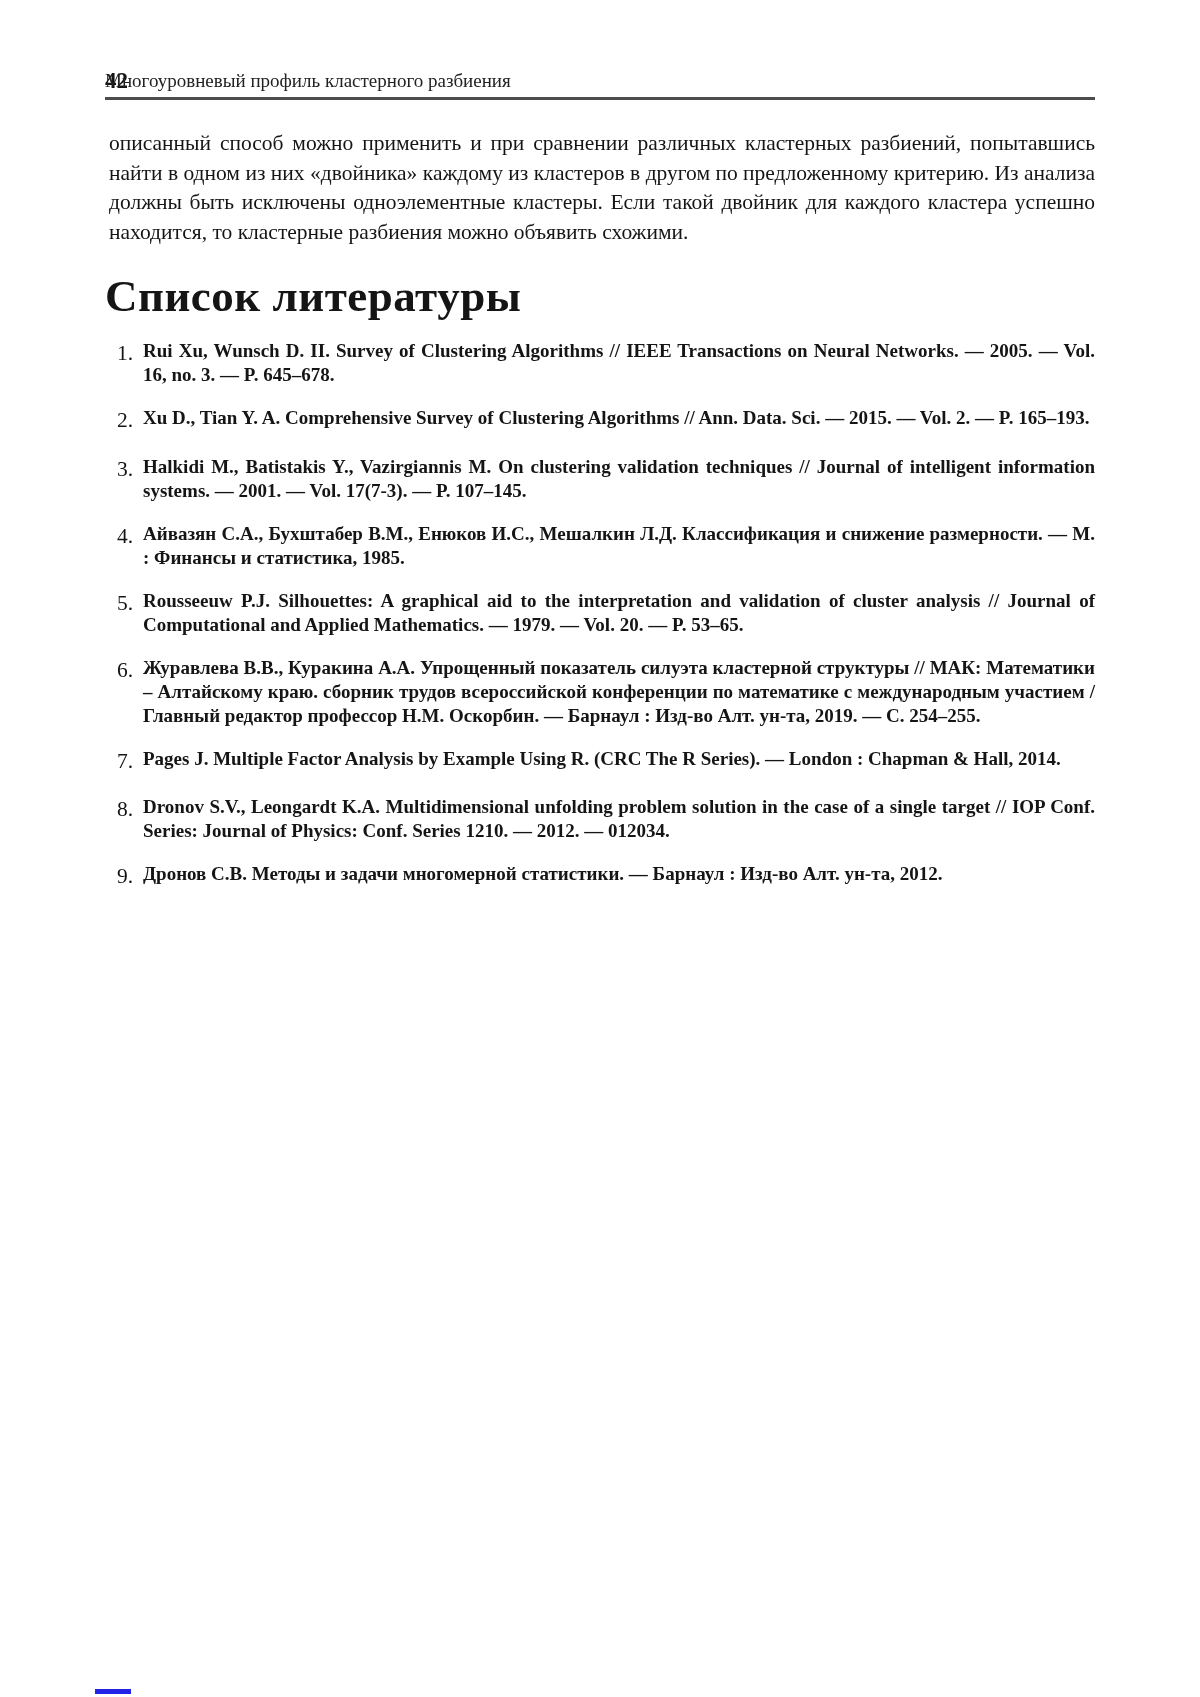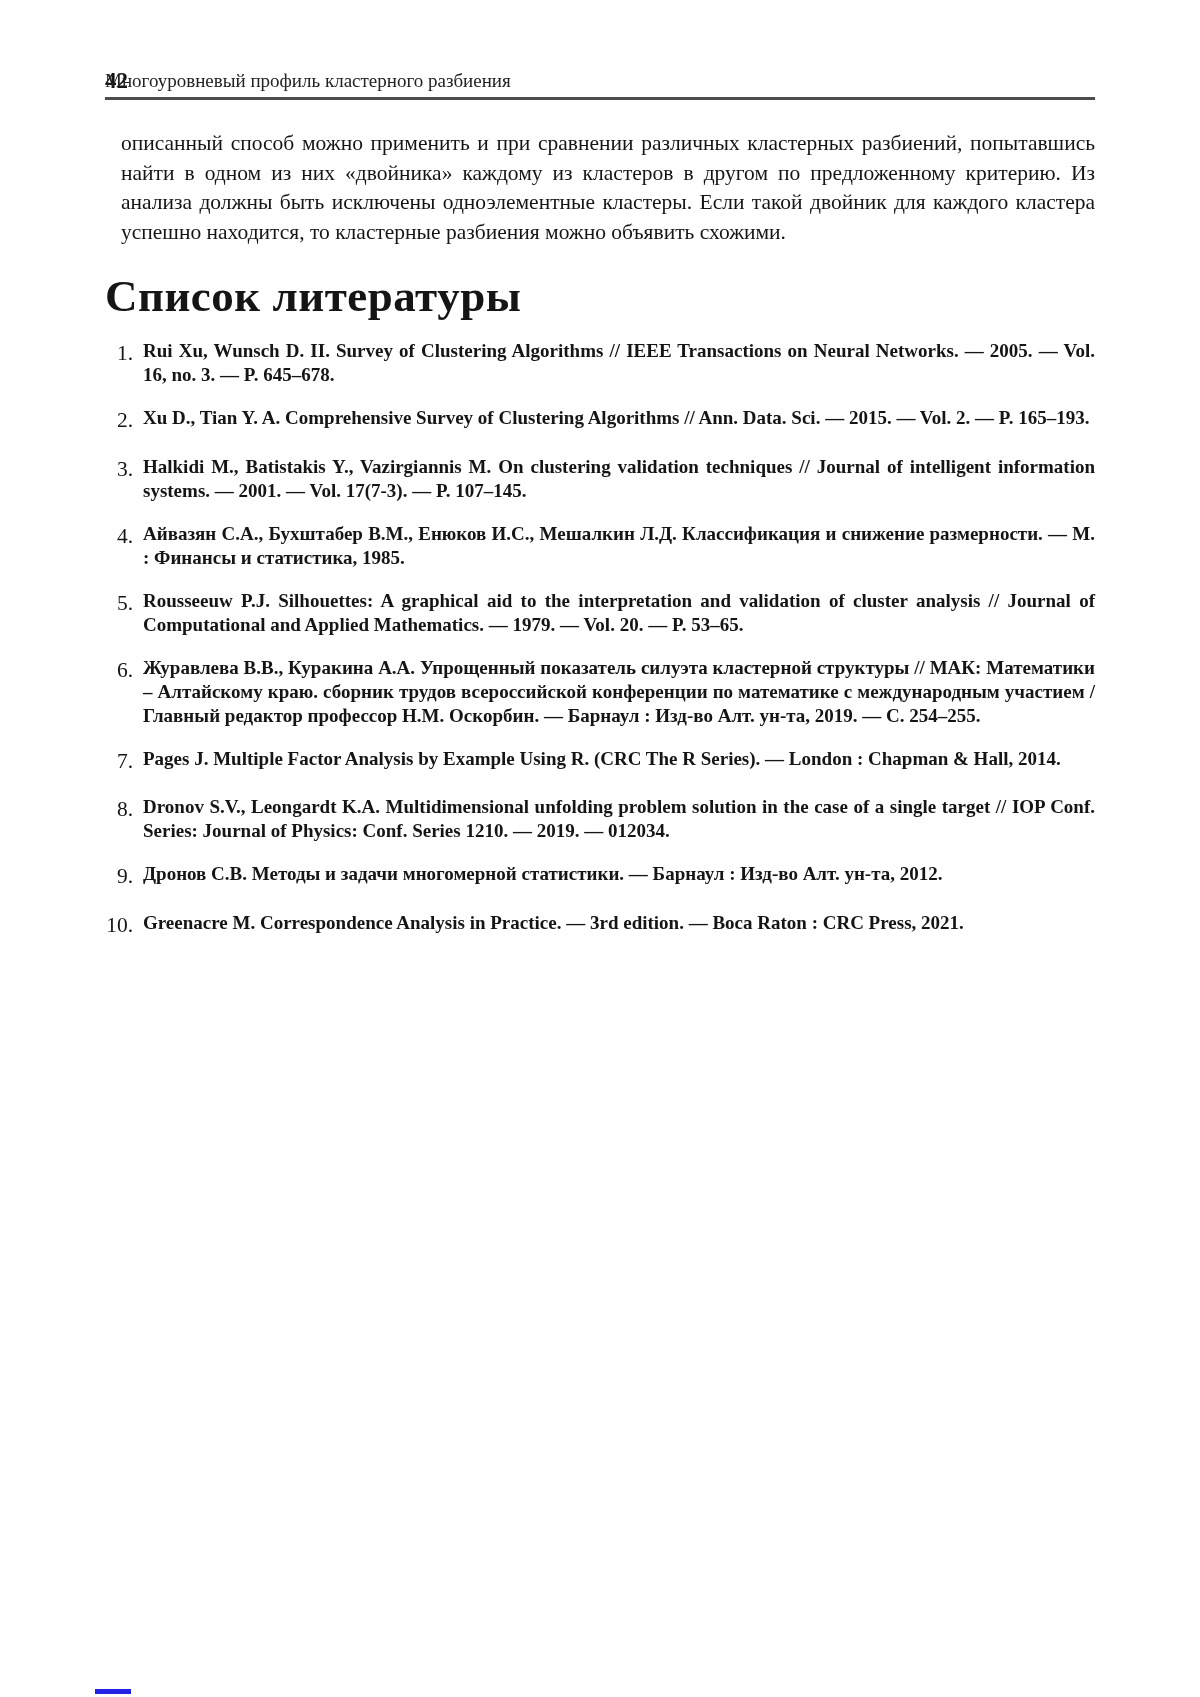--- a/index.html
+++ b/index.html
@@ -36,21 +36,21 @@
     line-height: 26px;
     color: #222222;
   }
   .header-rule {
     margin-top: 3px;
     border: none;
     border-top: 3px solid #4d4d4d;
     height: 0;
   }
   .body-paragraph {
-    margin: 29px 0 0 16px;
+    margin: 29px 0 0 4px;
     font-size: 21.5px;
     line-height: 29.5px;
     text-align: justify;
   }
   .section-title {
     margin: 28px 0 0 0;
     font-size: 45px;
     line-height: 42px;
     font-weight: bold;
     letter-spacing: 0.5px;
@@ -129,27 +129,23 @@
     <li class="reference-item">
       <span class="ref-num">6.</span>
       <span class="ref-text">Журавлева В.В., Куракина А.А. Упрощенный показатель силуэта кластерной структуры // МАК: Математики – Алтайскому краю. сборник трудов всероссийской конференции по математике с международным участием / Главный редактор профессор Н.М. Оскорбин. — Барнаул : Изд-во Алт. ун-та, 2019. — С. 254–255.</span>
     </li>
     <li class="reference-item">
       <span class="ref-num">7.</span>
       <span class="ref-text">Pages J. Multiple Factor Analysis by Example Using R. (CRC The R Series). — London : Chapman &amp; Hall, 2014.</span>
     </li>
     <li class="reference-item">
       <span class="ref-num">8.</span>
-      <span class="ref-text">Dronov S.V., Leongardt K.A. Multidimensional unfolding problem solution in the case of a single target // IOP Conf. Series: Journal of Physics: Conf. Series 1210. — 2019. — 012034.</span>
+      <span class="ref-text">Dronov S.V., Leongardt K.A. Multidimensional unfolding problem solution in the case of a single target // IOP Conf. Series: Journal of Physics: Conf. Series 1210. — 2012. — 012034.</span>
     </li>
     <li class="reference-item">
       <span class="ref-num">9.</span>
       <span class="ref-text">Дронов С.В. Методы и задачи многомерной статистики. — Барнаул : Изд-во Алт. ун-та, 2012.</span>
-    </li>
-    <li class="reference-item">
-      <span class="ref-num">10.</span>
-      <span class="ref-text">Greenacre M. Correspondence Analysis in Practice. — 3rd edition. — Boca Raton : CRC Press, 2021.</span>
     </li>
   </ol>
 
   <div class="bottom-blue-mark" style="background: rgb(35, 35, 232);"></div>
 
 </div>
 
 </body></html>

